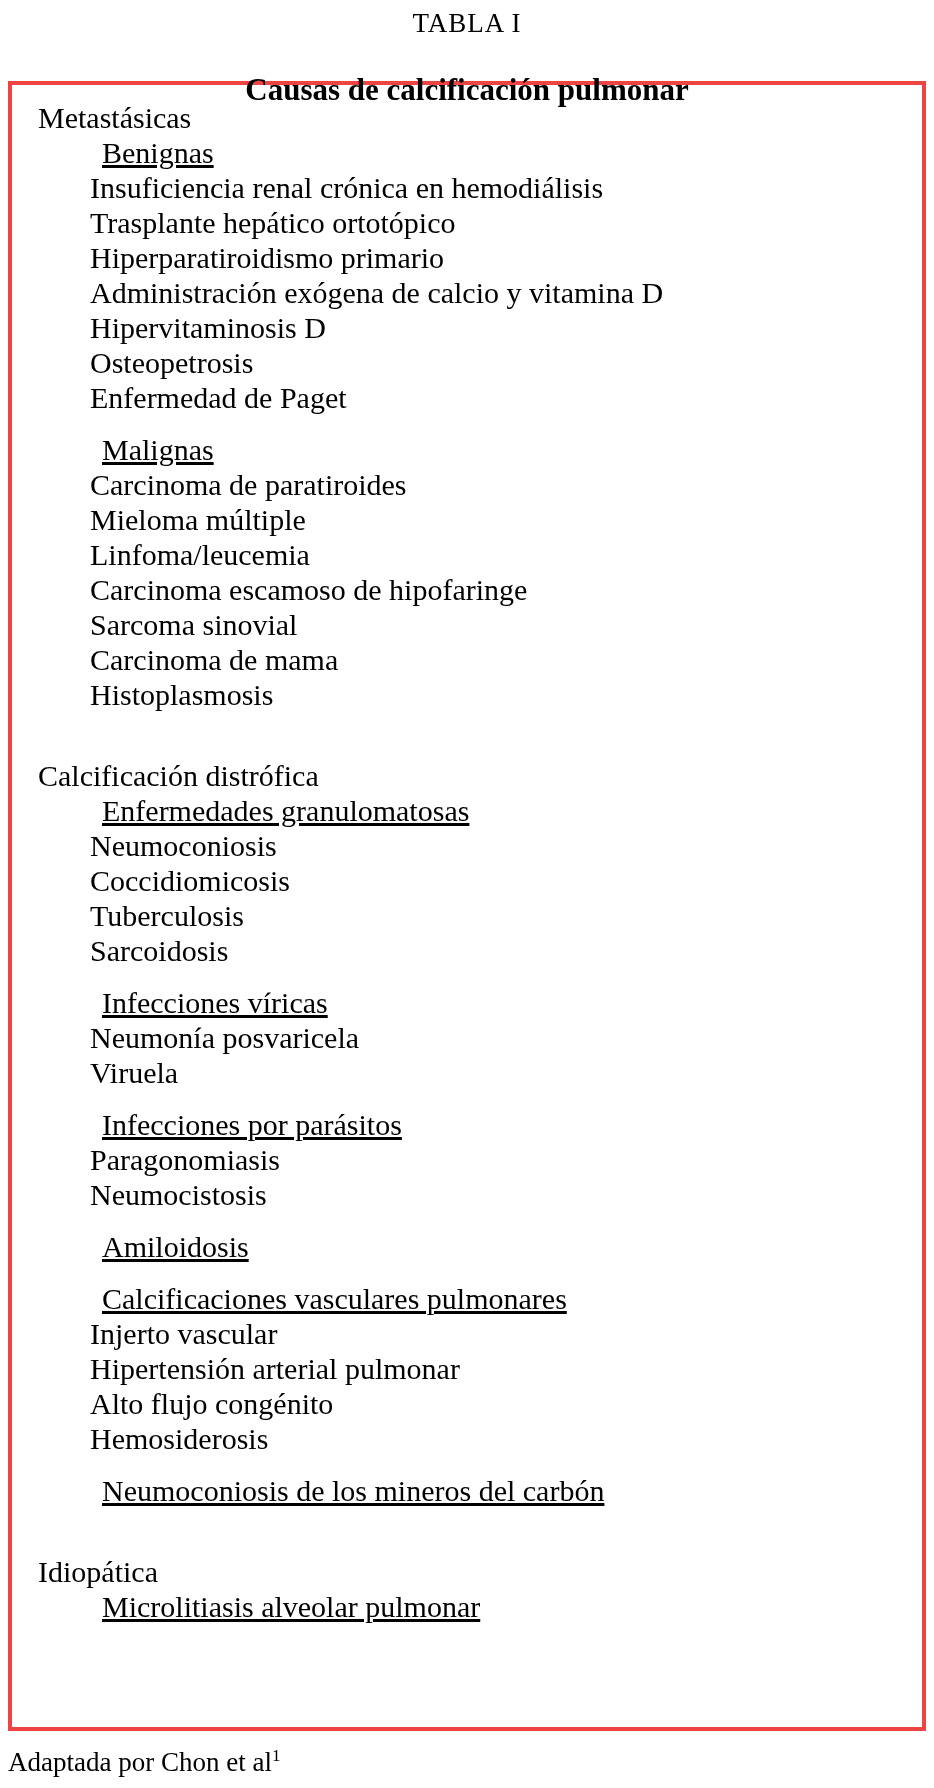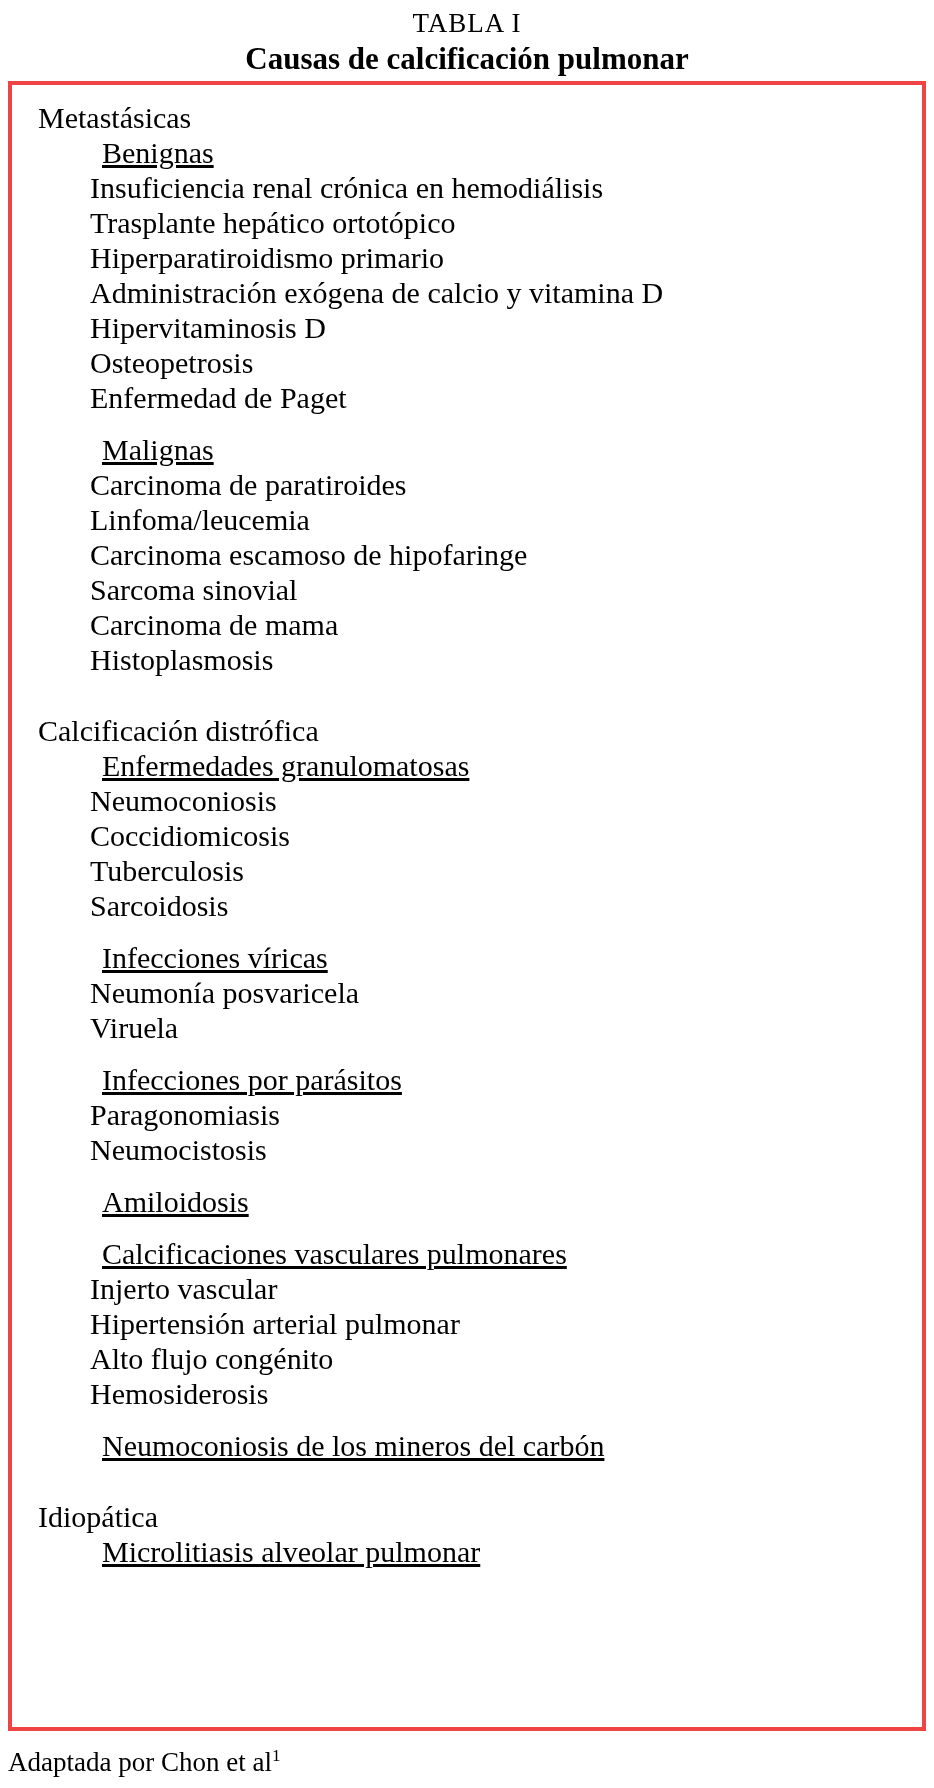--- a/index.html
+++ b/index.html
@@ -23,40 +23,41 @@
   }
   .title-line1 {
     font-size: 27px;
     line-height: 33px;
     letter-spacing: 1px;
   }
   .title-line2 {
     font-size: 31px;
     font-weight: bold;
     line-height: 38px;
+    margin-top: 31px;
   }
   .table-box {
     box-sizing: border-box;
     margin-left: 8px;
     width: 918px;
     height: 1650px;
     border: 4px solid #ef4444;
     padding-top: 15px;
     overflow: hidden;
   }
   .row {
     font-size: 30px;
     line-height: 35px;
     white-space: nowrap;
   }
   .lvl1 { padding-left: 26px; }
   .lvl2 { padding-left: 90px; text-decoration: underline; }
   .lvl3 { padding-left: 78px; }
   .gap-small { margin-top: 17px; }
-  .gap-large { margin-top: 36px; }
+  .gap-large { margin-top: 46px; }
   .footnote {
     margin: 9px 0 0 8px;
     font-size: 27px;
     line-height: 32px;
   }
   .footnote sup {
     font-size: 17px;
   }
 </style>
 </head>
@@ -75,20 +76,21 @@
       <div class="row lvl2">Benignas</div>
       <div class="row lvl3">Insuficiencia renal crónica en hemodiálisis</div>
       <div class="row lvl3">Trasplante hepático ortotópico</div>
       <div class="row lvl3">Hiperparatiroidismo primario</div>
       <div class="row lvl3">Administración exógena de calcio y vitamina D</div>
       <div class="row lvl3">Hipervitaminosis D</div>
       <div class="row lvl3">Osteopetrosis</div>
       <div class="row lvl3">Enfermedad de Paget</div>
       <div class="row lvl2 gap-small">Malignas</div>
       <div class="row lvl3">Carcinoma de paratiroides</div>
+      <div class="row lvl3">Mieloma múltiple</div>
       <div class="row lvl3">Linfoma/leucemia</div>
       <div class="row lvl3">Carcinoma escamoso de hipofaringe</div>
       <div class="row lvl3">Sarcoma sinovial</div>
       <div class="row lvl3">Carcinoma de mama</div>
       <div class="row lvl3">Histoplasmosis</div>
       <div class="row lvl1 gap-large">Calcificación distrófica</div>
       <div class="row lvl2">Enfermedades granulomatosas</div>
       <div class="row lvl3">Neumoconiosis</div>
       <div class="row lvl3">Coccidiomicosis</div>
       <div class="row lvl3">Tuberculosis</div>

